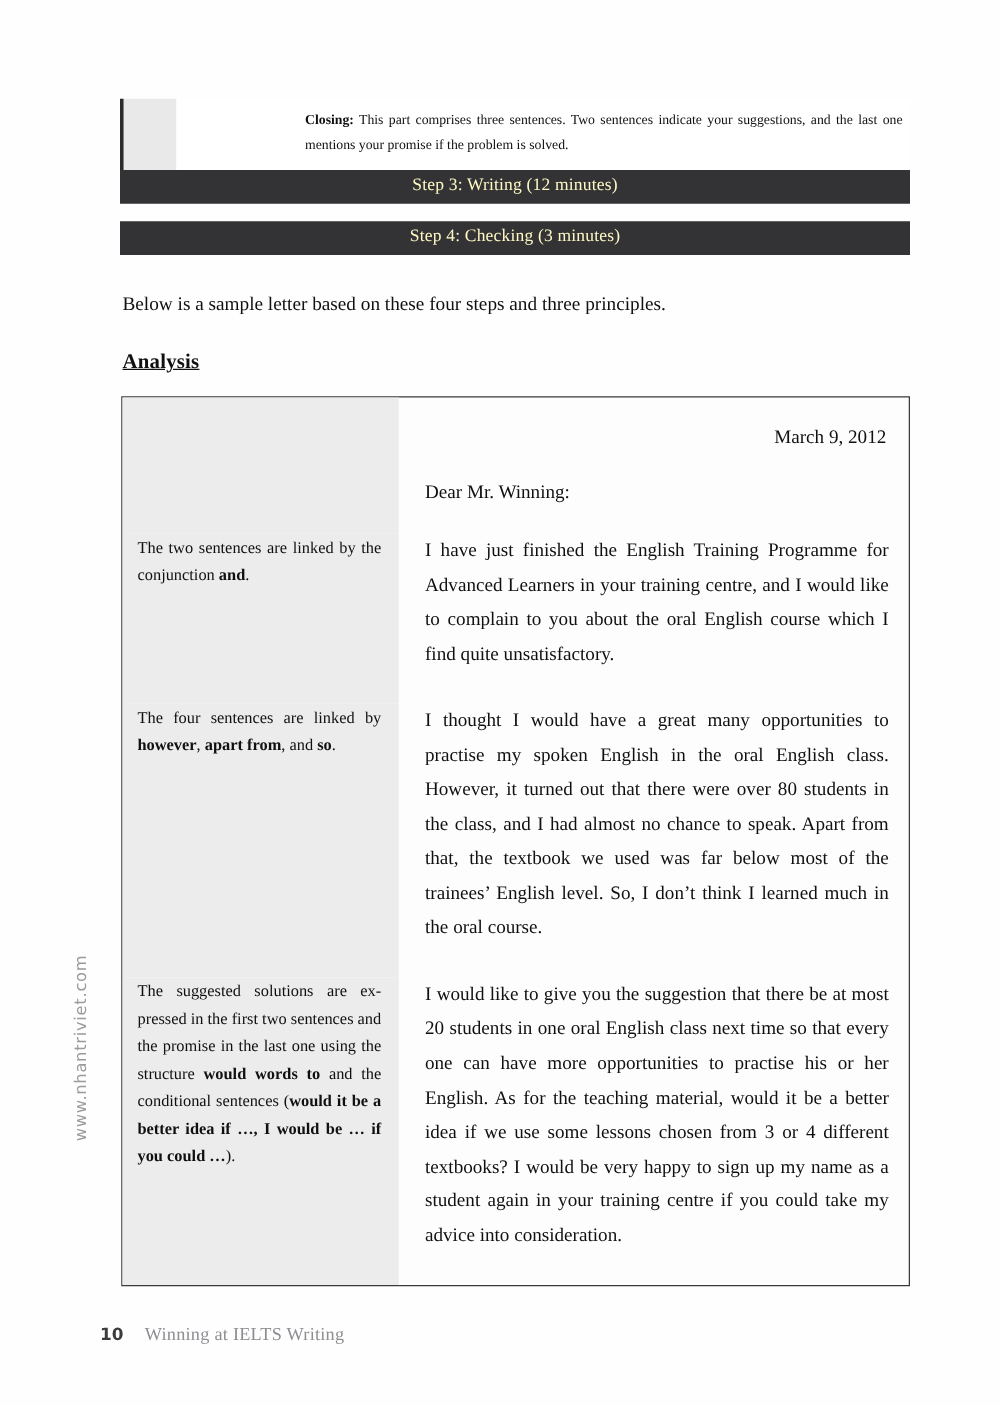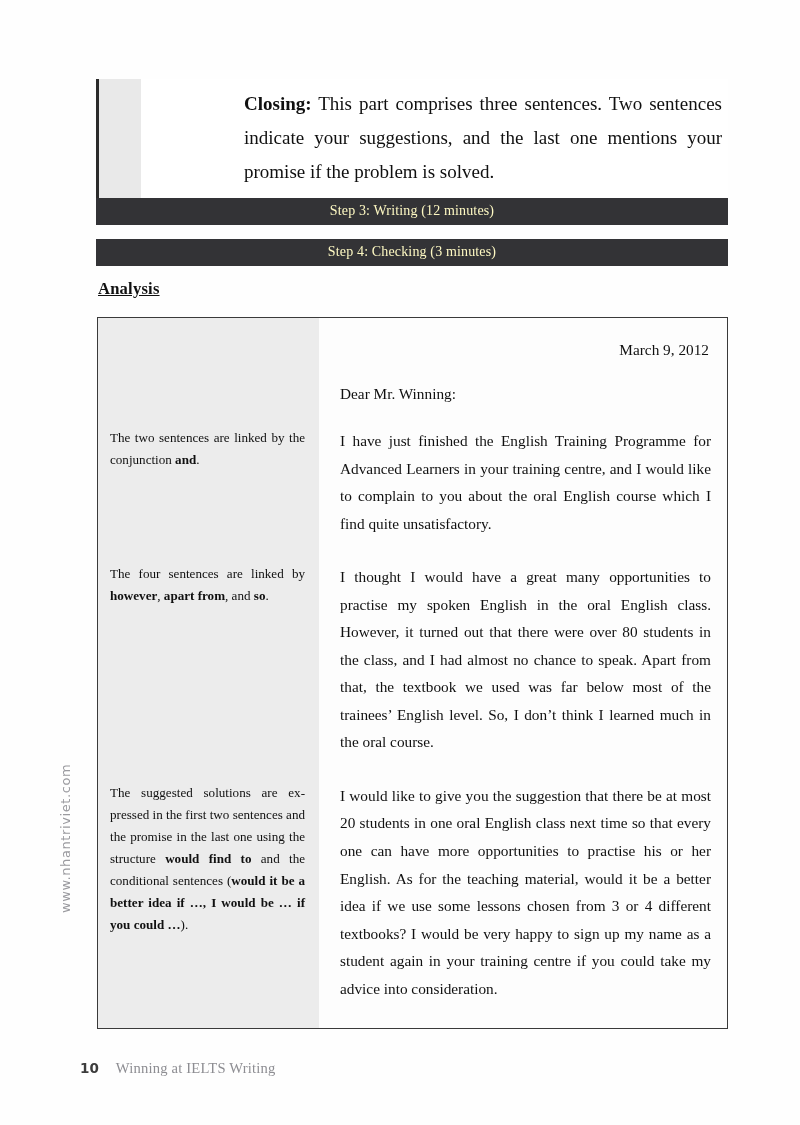--- a/index.html
+++ b/index.html
@@ -40,21 +40,21 @@
     width: 42px;
     background: #e9e9e9;
     flex: 0 0 42px;
   }
   .closing-gap {
     flex: 0 0 103px;
   }
   .closing-text {
     flex: 1 1 auto;
     padding: 8px 6px 10px 0;
-    font-size: 19px;
+    font-size: 11px;
     line-height: 1.78;
     text-align: justify;
     text-justify: inter-word;
     hyphens: none;
   }
   .closing-text b {
     font-weight: bold;
   }
 
   .step-bar {
@@ -202,20 +202,21 @@
   <div class="closing-block">
     <div class="closing-row">
       <div class="closing-shade"></div>
       <div class="closing-gap"></div>
       <div class="closing-text"><b>Closing:</b><span> This part comprises three sentences. Two sentences indicate your suggestions, and the last one mentions your promise if the problem is solved.</span></div>
     </div>
     <div class="step-bar">Step 3: Writing (12 minutes)</div>
     <div class="step-bar second">Step 4: Checking (3 minutes)</div>
   </div>
 
+  <div class="intro-line">Below is a sample letter based on these four steps and three principles.</div>
 
   <div class="analysis-heading">Analysis</div>
 
   <div class="analysis-box">
     <div class="analysis-grid">
 
       <div class="arow">
         <div class="acol-left tinted-empty">&nbsp;</div>
         <div class="acol-right date-row">
           <div class="date-line">March 9, 2012</div>
@@ -239,21 +240,21 @@
           <span id="anno-2"><span>The four sentences are linked by </span><b>however</b><span>, </span><b>apart from</b><span>, and </span><b>so</b><span>.</span></span>
         </div>
         <div class="acol-right">
           <p class="body-para">I thought I would have a great many opportunities to practise my spoken English in the oral English class. However, it turned out that there were over 80 students in the class, and I had almost no chance to speak. Apart from that, the textbook we used was far below most of the trainees’ English level. So, I don’t think I learned much in the oral course.</p>
           <div class="spacer-md"></div>
         </div>
       </div>
 
       <div class="arow">
         <div class="acol-left">
-          <span id="anno-3"><span>The suggested solutions are ex-pressed in the first two sentences and the promise in the last one using the structure </span><b>would find to</b><span> and the conditional sentences (</span><b>would it be a better idea if …, I would be … if you could …</b><span>).</span></span>
+          <span id="anno-3"><span>The suggested solutions are ex-pressed in the first two sentences and the promise in the last one using the structure </span><b>would words to</b><span> and the conditional sentences (</span><b>would it be a better idea if …, I would be … if you could …</b><span>).</span></span>
         </div>
         <div class="acol-right">
           <p class="body-para">I would like to give you the suggestion that there be at most 20 students in one oral English class next time so that every one can have more opportunities to practise his or her English. As for the teaching material, would it be a better idea if we use some lessons chosen from 3 or 4 different textbooks? I would be very happy to sign up my name as a student again in your training centre if you could take my advice into consideration.</p>
           <div class="spacer-md"></div>
         </div>
       </div>
 
 
     </div>
   </div>

